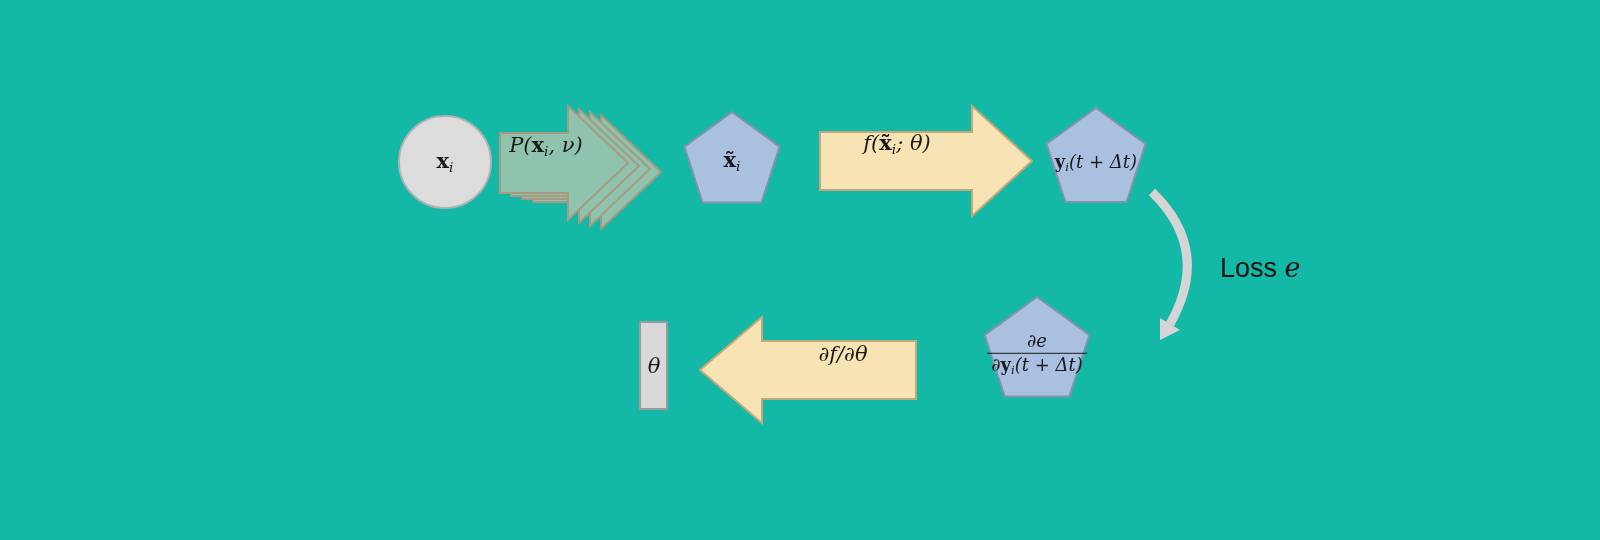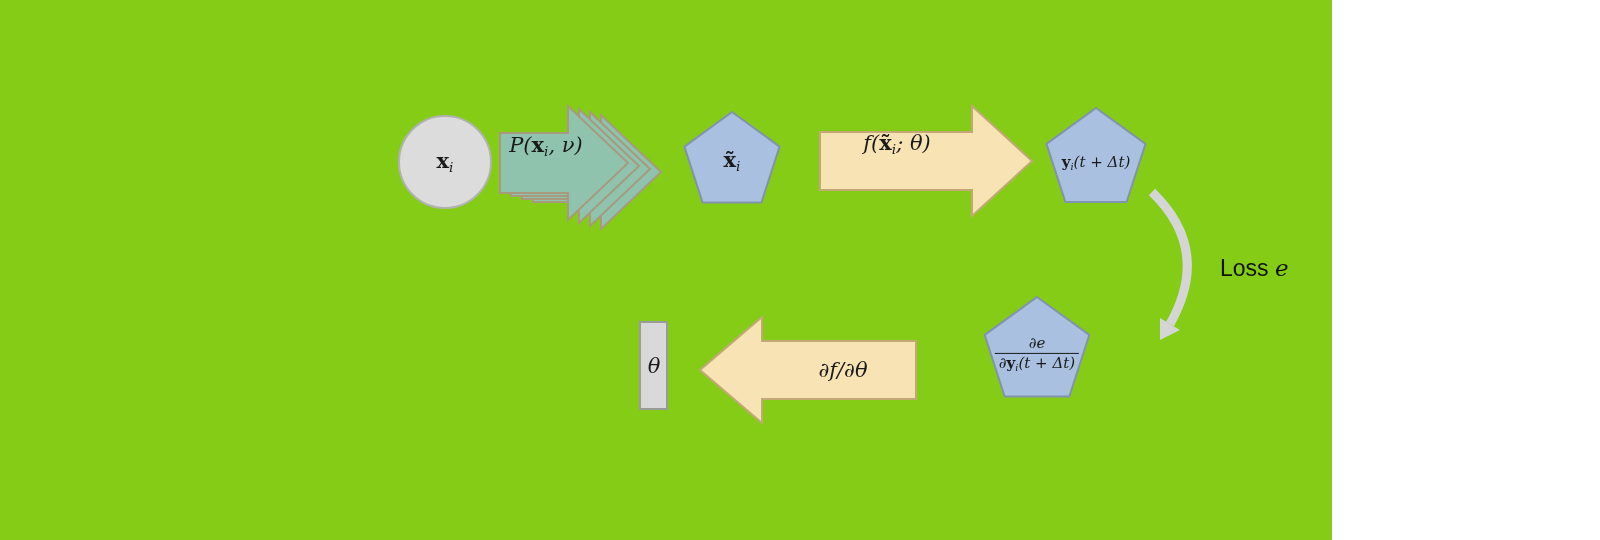--- a/index.html
+++ b/index.html
@@ -1,42 +1,42 @@
 <!DOCTYPE html>
 <html><head>
 <meta charset="utf-8">
 <style>
   html,body { margin:0; padding:0; background:#ffffff; }
   #canvas {
     position:relative;
-    width:1332px; height:540px;
-    background:#84cc16;
+    width:1600px; height:540px;
+    background:#14b8a6;
     overflow:hidden;
     font-family:"DejaVu Serif", serif;
   }
   #shapes { position:absolute; left:0; top:0; }
   .label {
     position:absolute;
     transform:translate(-50%,-50%);
     font-family:"DejaVu Serif", serif;
     font-size:21px;
     color:#1a1a1a;
     white-space:nowrap;
     text-align:center;
     line-height:1.15;
   }
-  .small { font-size:15px; }
+  .small { font-size:18px; }
   .vec   { font-weight:700; font-style:normal; }
   .mi    { font-style:italic; }
   .msub  { font-style:italic; font-size:0.65em; vertical-align:-0.28em; }
   .loss-label {
     position:absolute;
     transform:translateY(-50%);
     font-family:"Liberation Sans", sans-serif;
-    font-size:23px;
+    font-size:27px;
     color:#111;
     white-space:nowrap;
   }
   .loss-e { font-family:"DejaVu Serif", serif; font-style:italic; }
   .frac { display:inline-block; text-align:center; }
   .frac .num { display:block; padding:0 2px 1px 2px; }
   .frac .den { display:block; border-top:1.5px solid #1a1a1a; padding:1px 4px 0 4px; }
 </style>
 </head>
 <body>
@@ -95,21 +95,21 @@
     <span class="loss-e">e</span>
   </div>
 
   <div class="label small" style="left:1037px; top:354px">
     <span class="frac">
       <span class="num mi">∂e</span>
       <span class="den"><span class="mi">∂</span><span class="vec">y</span><span class="msub">i</span><span class="mi">(t + Δt)</span></span>
     </span>
   </div>
 
-  <div class="label" style="left:843px; top:370px">
+  <div class="label" style="left:843px; top:354px">
     <span class="mi">∂f/∂θ</span>
   </div>
 
   <div class="label" style="left:654px; top:366px">
     <span class="mi">θ</span>
   </div>
 
 </div>
 
 </body></html>

